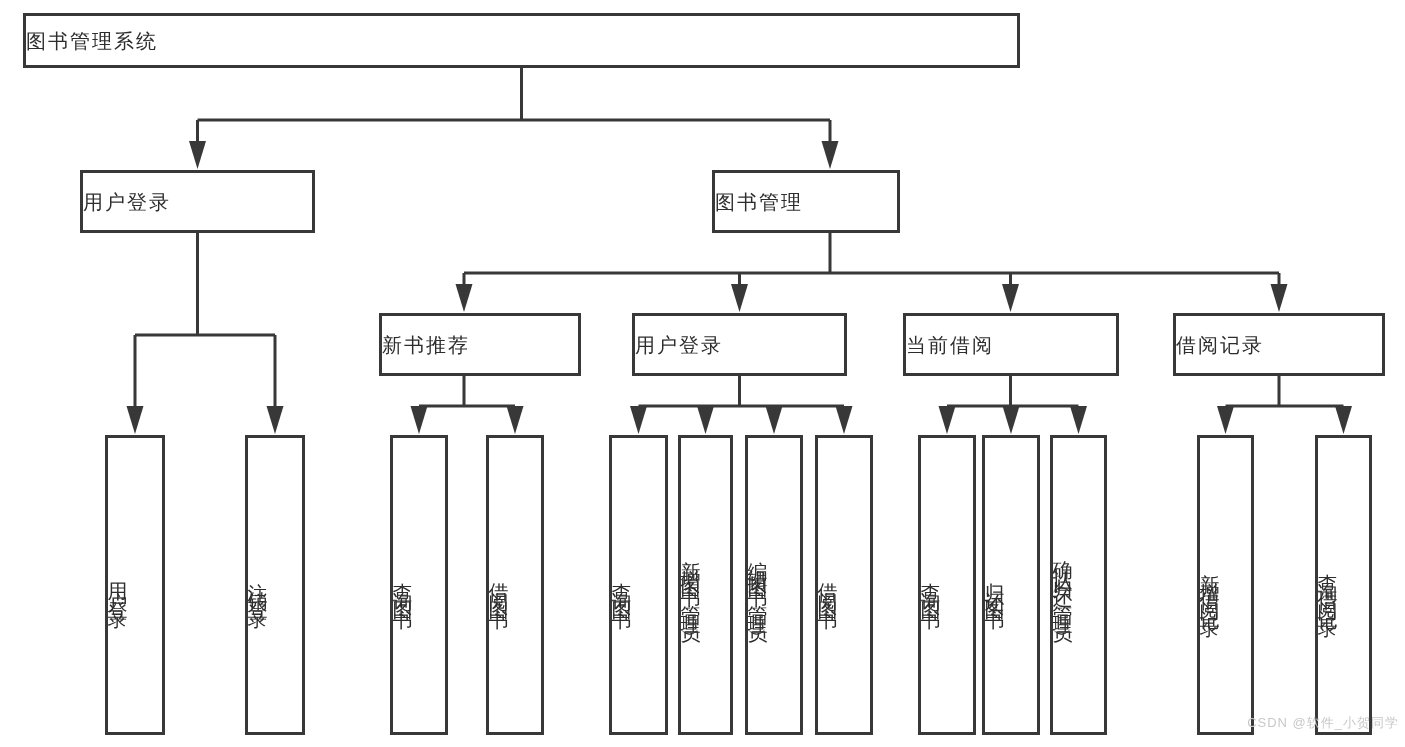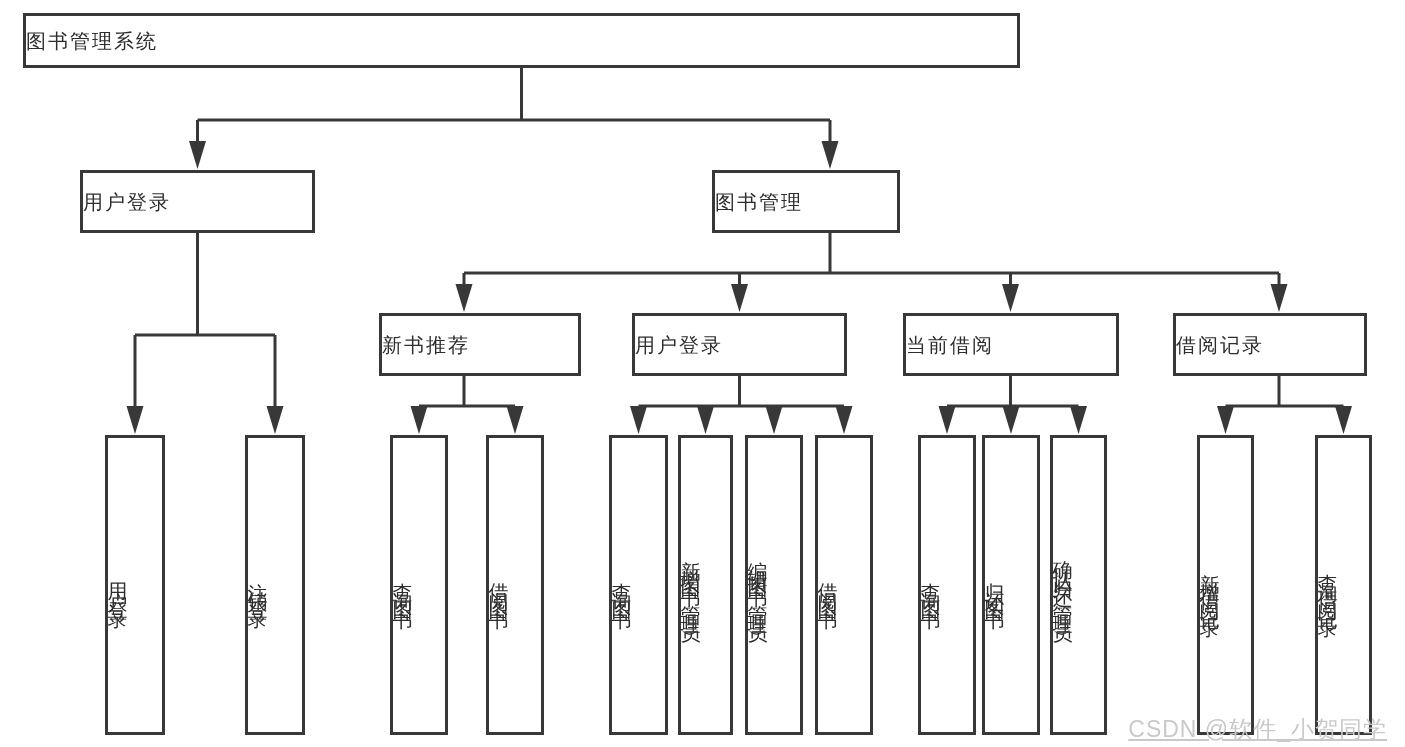--- a/index.html
+++ b/index.html
@@ -32,27 +32,26 @@
     line-height:1;
     white-space:nowrap;
   }
   .node.vert .label{
     writing-mode:vertical-rl;
     letter-spacing:9px;
     white-space:normal;
   }
   .watermark{
     position:absolute;
-    top:714px;right:18px;
+    top:714px;right:6px;
     z-index:5;
-    font-size:23px;
+    font-size:13px;
     color:var(--wm);
     letter-spacing:1px;
     white-space:nowrap;
-    text-decoration:underline;
   }
 </style>
 </head>
 <body>
 
 <div class="stage">
   <svg class="connectors" width="1405" height="747" viewBox="0 0 1405 747">
       <g>
         <path d="M 521.5 68 L 521.5 120 M 197.5 120 L 830 120 M 197.5 120 L 197.5 148 M 830 120 L 830 148" fill="none" stroke="#383838" stroke-width="3"></path>
         <polygon points="189,141 206,141 197.5,169" fill="#383838"></polygon>
@@ -106,21 +105,21 @@
       </div>
       <div class="node" style="left: 363px; top: 313px; width: 202px; height: 63px; margin-left: 16px;">
         <span class="label">新书推荐</span>
       </div>
       <div class="node" style="left: 632px; top: 313px; width: 215px; height: 63px;">
         <span class="label">用户登录</span>
       </div>
       <div class="node" style="left: 903px; top: 313px; width: 216px; height: 63px;">
         <span class="label">当前借阅</span>
       </div>
-      <div class="node" style="left: 1173px; top: 313px; width: 194px; height: 63px;">
+      <div class="node" style="left: 1173px; top: 313px; width: 212px; height: 63px;">
         <span class="label">借阅记录</span>
       </div>
       <div class="node vert" style="left: 105px; top: 435px; width: 60px; height: 300px;">
         <span class="label">用户登录</span>
       </div>
       <div class="node vert" style="left: 245px; top: 435px; width: 60px; height: 300px;">
         <span class="label">注销登录</span>
       </div>
       <div class="node vert" style="left: 390px; top: 435px; width: 58px; height: 300px;">
         <span class="label">查询图书</span>

